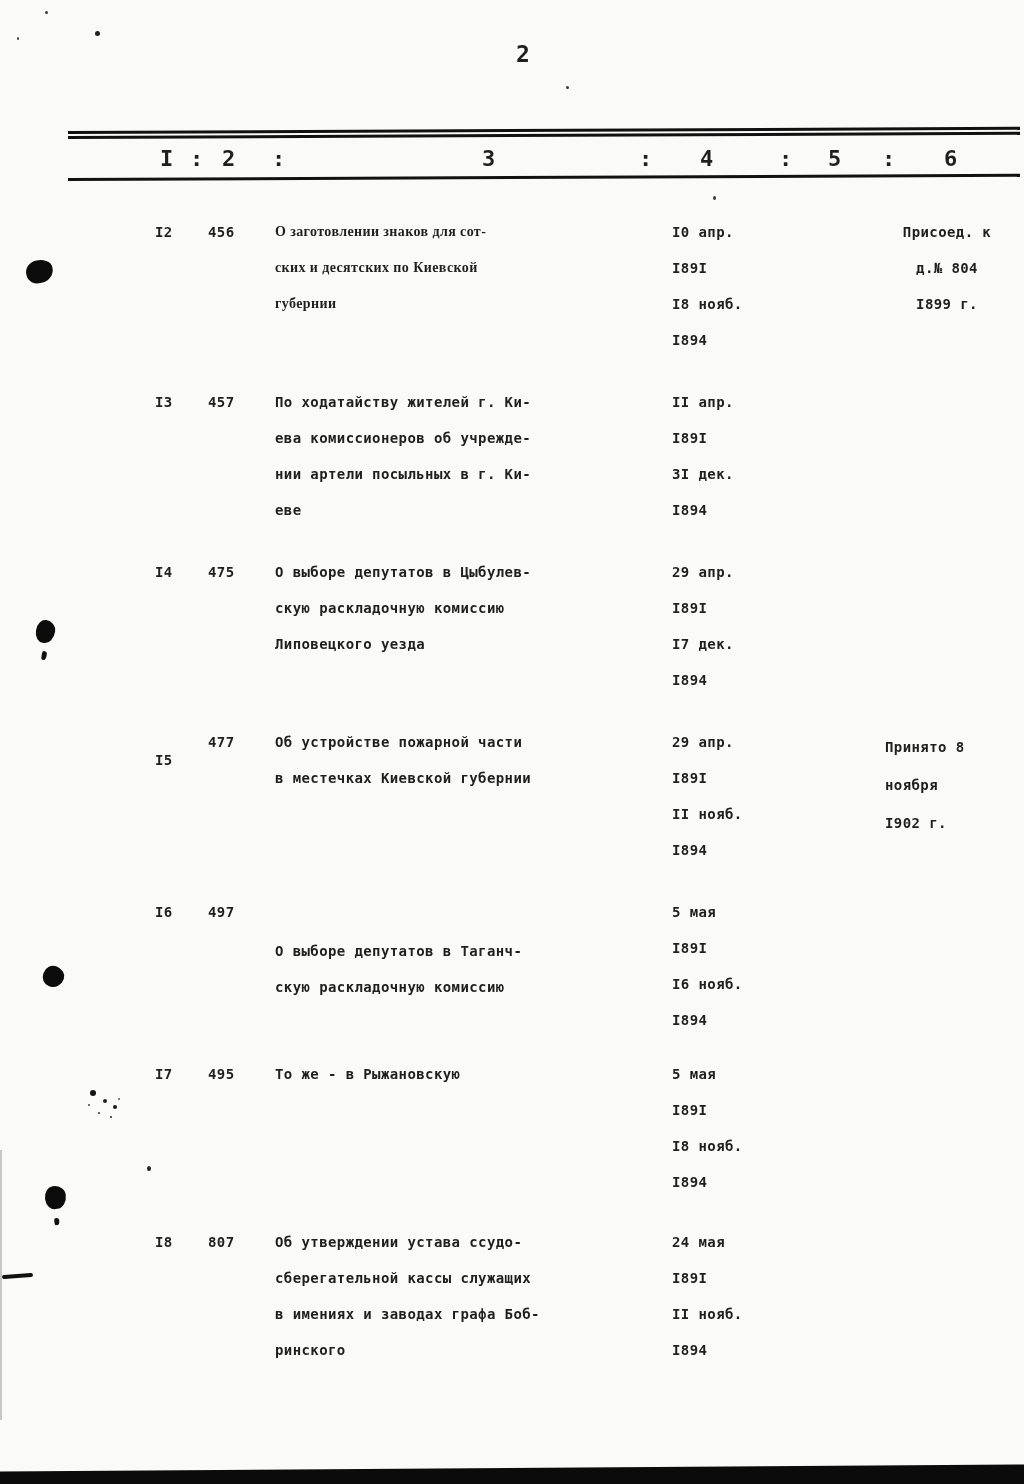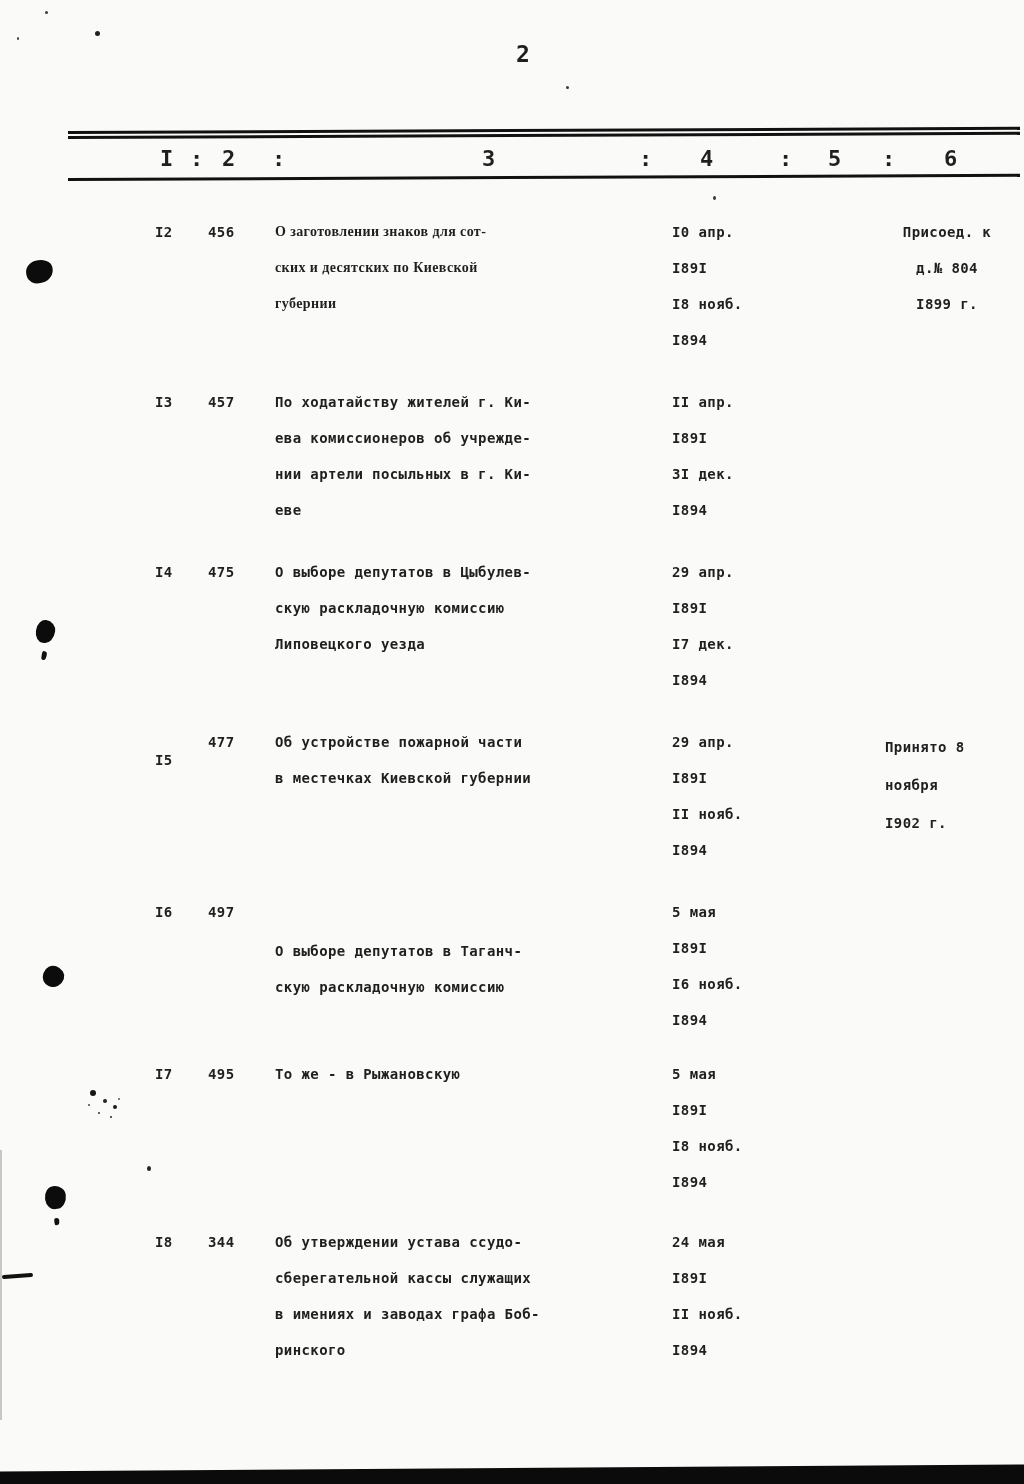--- a/index.html
+++ b/index.html
@@ -141,21 +141,21 @@
     <div class="txt" style="left:275px;top:1056px;width:395px;">То же - в Рыжановскую</div>
     <div class="txt" style="left:672px;top:1056px;width:150px;">5 мая
 I89I
 I8 нояб.
 I894</div>
     <div class="txt" style="left:872px;top:1056px;width:150px;"></div>
   </div>
 
   <div>
     <div class="txt" style="left:155px;top:1224px;">I8</div>
-    <div class="txt" style="left:208px;top:1224px;">344</div>
+    <div class="txt" style="left:208px;top:1224px;">807</div>
     <div class="txt" style="left:275px;top:1224px;width:395px;">Об утверждении устава ссудо-
 сберегательной кассы служащих
 в имениях и заводах графа Боб-
 ринского</div>
     <div class="txt" style="left:672px;top:1224px;width:150px;">24 мая
 I89I
 II нояб.
 I894</div>
     <div class="txt" style="left:872px;top:1224px;width:150px;"></div>
   </div>

